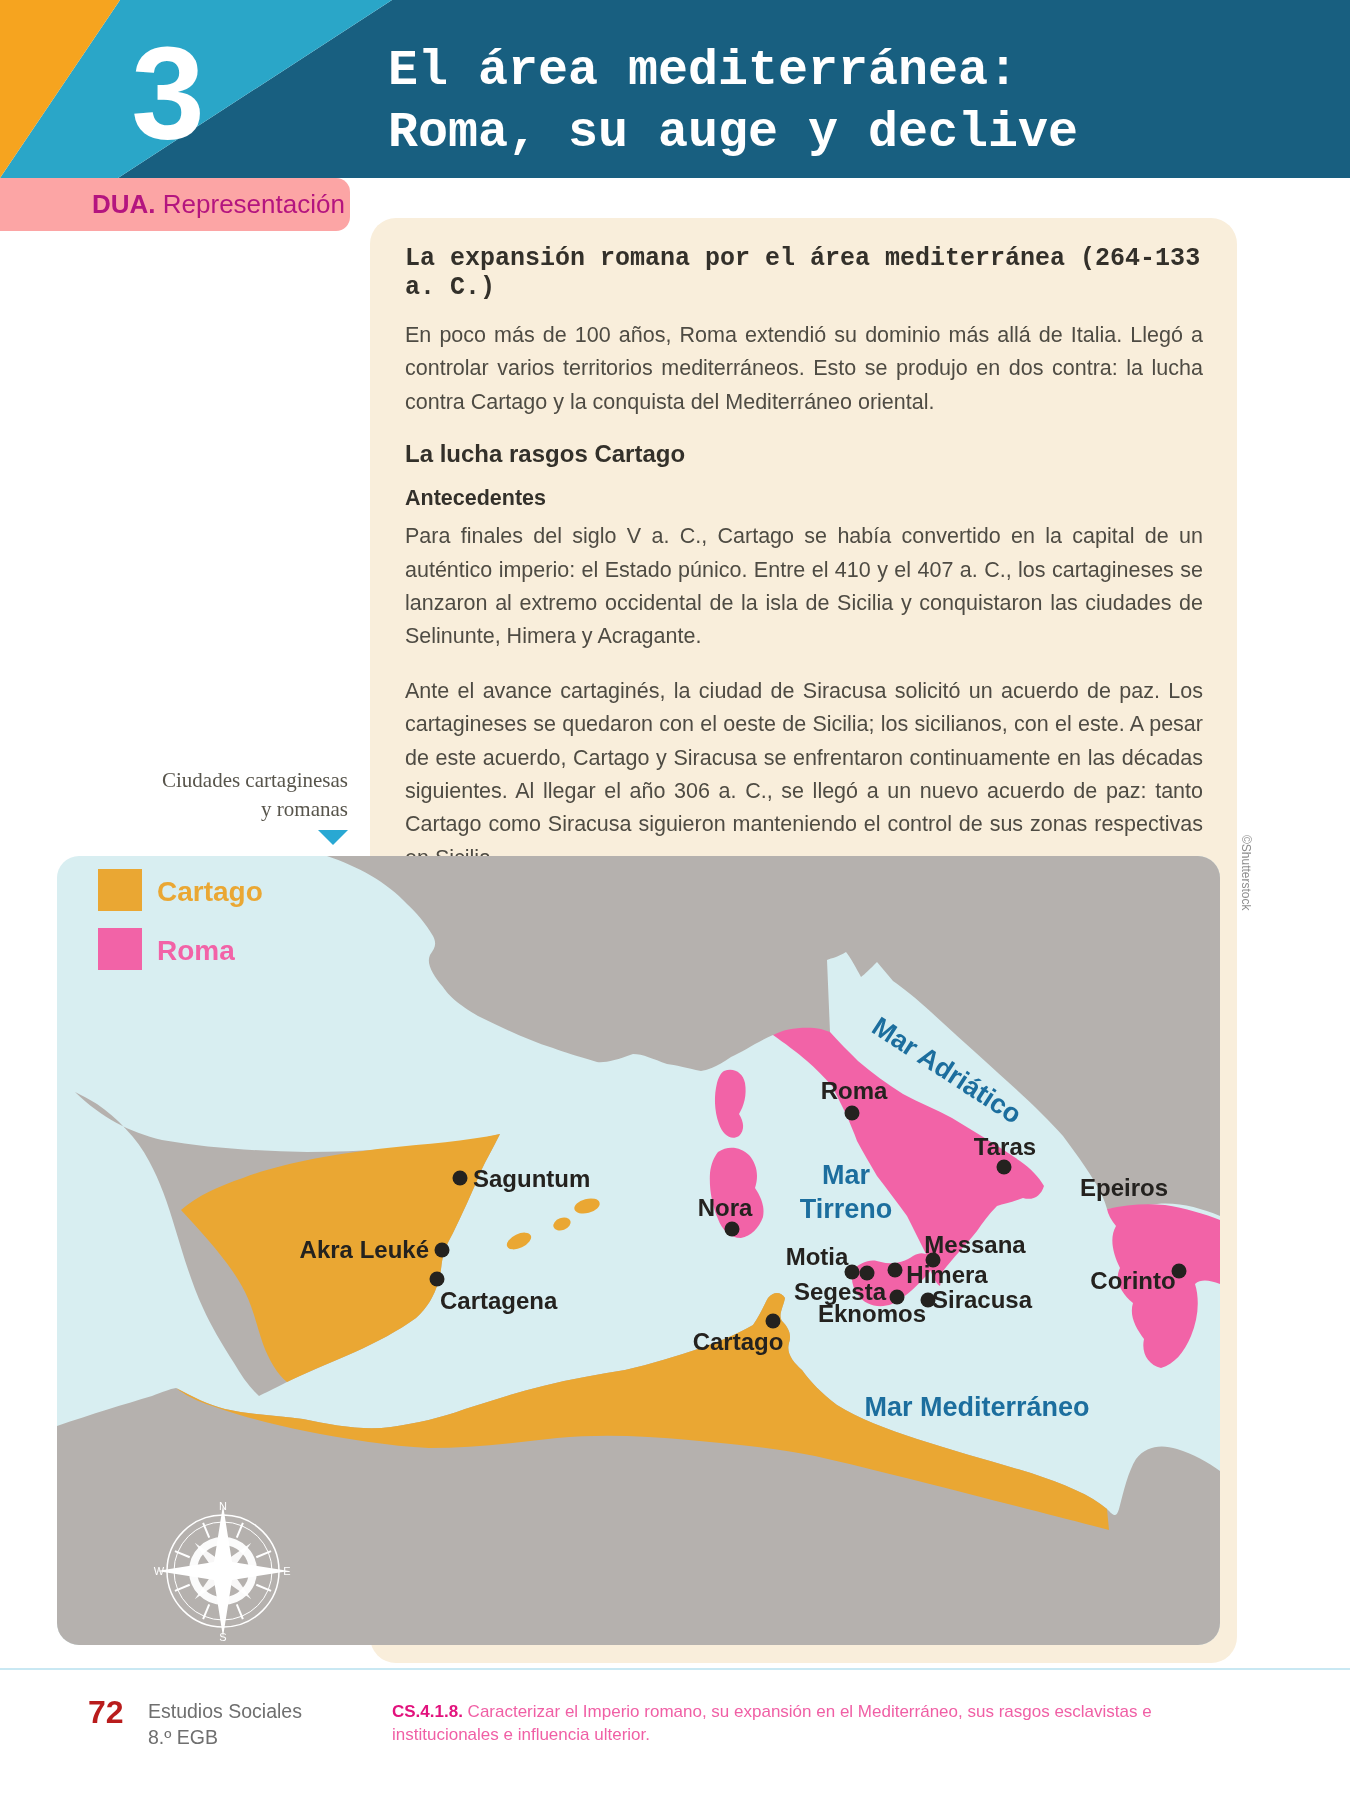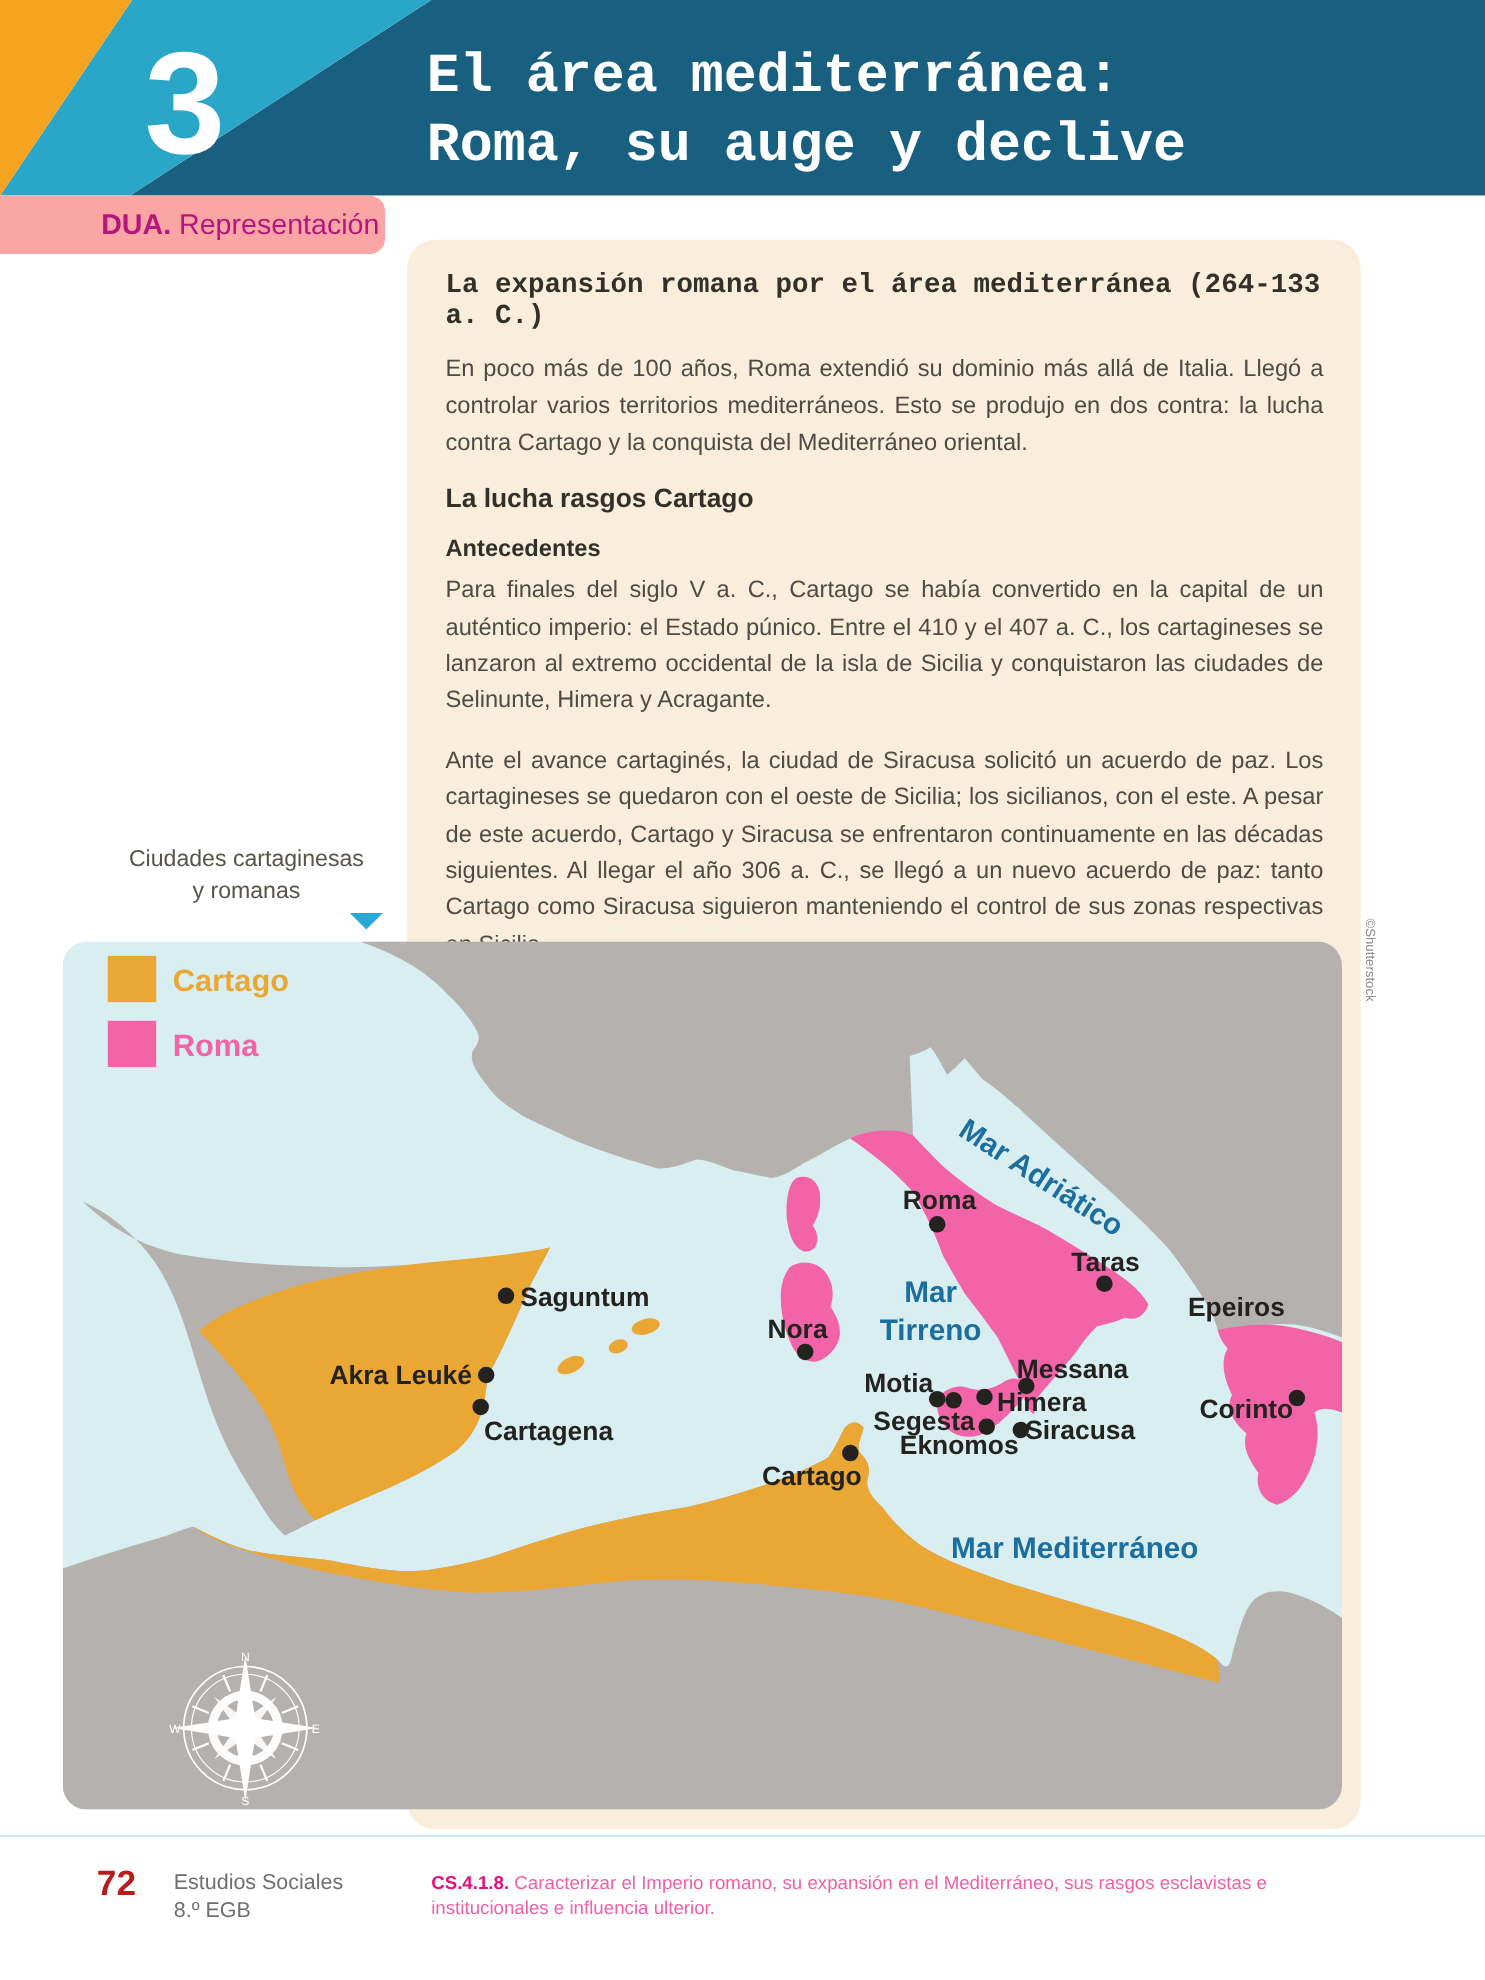--- a/index.html
+++ b/index.html
@@ -29,42 +29,42 @@
   .content-box{position:absolute;left:370px;top:218px;width:867px;height:1445px;
     background:#f9eedb;border-radius:26px;box-sizing:border-box;
     padding:26px 34px 0 35px;}
   .content-box h2{margin:0 0 17px 0;font-size:25px;color:#33302a;font-weight:700;font-family:Liberation Mono, monospace;}
   .content-box h3{margin:12px 0 18px 0;font-size:24px;color:#33302a;font-weight:700;}
   .content-box h4{margin:0 0 9px 0;font-size:21.5px;color:#33302a;font-weight:700;}
   .content-box p{margin:0 0 21px 0;font-size:21.5px;line-height:33.4px;
     color:#4e4b43;text-align:justify;}
   
   .map-caption{position:absolute;left:100px;top:766px;width:248px;
-    text-align:center;font-size:21px;line-height:29px;color:#57544b;}
+    text-align:right;font-size:21px;line-height:29px;color:#57544b;font-family:Liberation Serif, serif;}
   .caption-triangle{position:absolute;left:318px;top:830px;width:0;height:0;
     border-left:15px solid transparent;border-right:15px solid transparent;
     border-top:15px solid #29a8d3;}
   
   .map-wrap{position:absolute;left:57px;top:856px;width:1163px;height:789px;}
   .city-label{font-family:"Liberation Sans",sans-serif;font-weight:700;
     font-size:24px;fill:#24221f;}
   .sea-label{font-family:"Liberation Sans",sans-serif;font-weight:700;
     font-size:27px;fill:#1c6e9e;}
   .legend-label{font-family:"Liberation Sans",sans-serif;font-weight:700;
     font-size:28px;}
   .compass-letter{font-family:"Liberation Sans",sans-serif;font-size:11px;fill:#ffffff;}
   
   .credit{position:absolute;left:1253px;top:835px;transform:rotate(90deg);
     transform-origin:left top;font-size:12px;color:#8d8d8d;white-space:nowrap;}
   
   .footer-line{position:absolute;left:0;top:1668px;width:1350px;height:2px;
     background:#c9e8f3;}
   .page-number{position:absolute;left:88px;top:1694px;font-size:32px;
     font-weight:700;color:#b91c1c;}
-  .footer-subject{position:absolute;left:158px;top:1698px;font-size:19.5px;
+  .footer-subject{position:absolute;left:148px;top:1698px;font-size:19.5px;
     line-height:26px;color:#6f6f6f;}
   .footer-standard{position:absolute;left:392px;top:1701px;width:845px;
     font-size:17px;line-height:22.5px;color:#f05fa5;}
   .footer-standard .std-code{font-weight:700;color:#e2127d;}
 </style>
 </head>
 <body>
 
 <div class="header">
   <div class="hdr-blue"></div>

